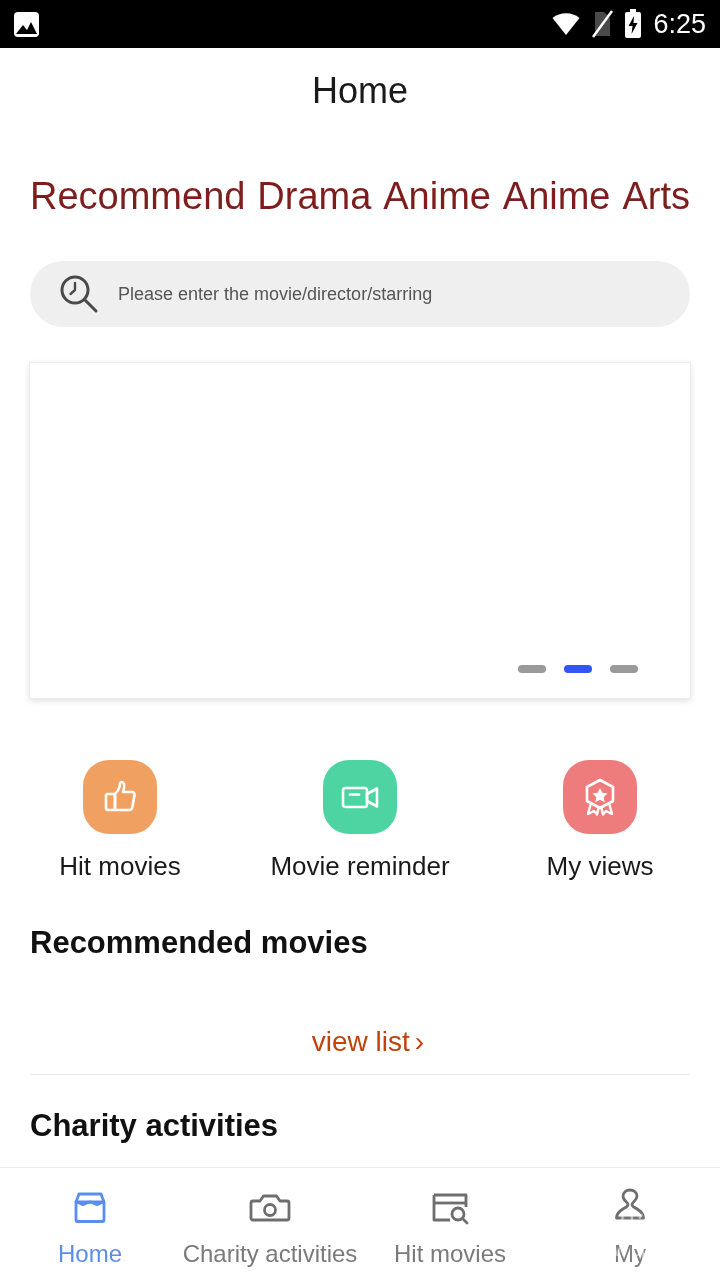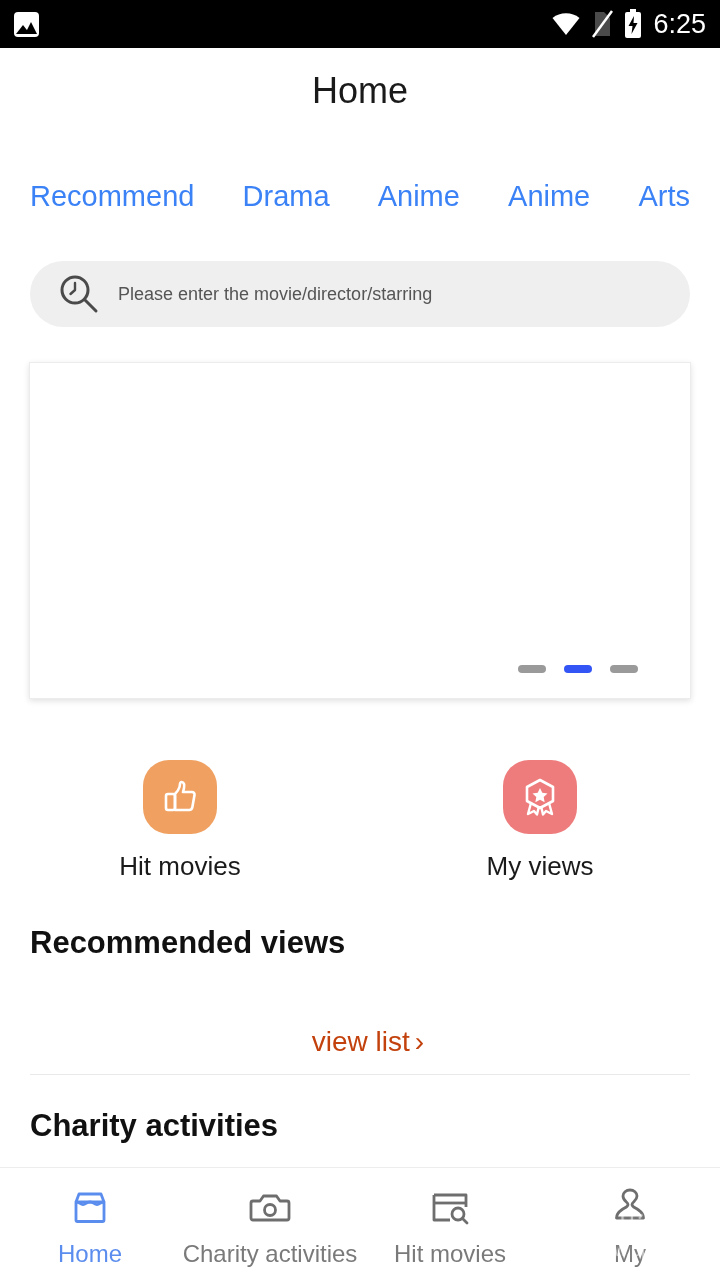--- a/index.html
+++ b/index.html
@@ -59,22 +59,22 @@
 
   
   .tab-bar {
     position: absolute; top: 168px; left: 0;
     width: 720px; height: 56px;
     display: flex; align-items: center;
     justify-content: space-between;
     padding: 0 30px;
   }
   .tab-item {
-    font-size: 29px;
-    color: #3b82f6;
+    font-size: 38px;
+    color: #7f1d1d;
     white-space: nowrap;
     cursor: pointer;
   }
 
   
   .search-wrap {
     position: absolute; top: 261px; left: 30px;
     width: 660px; height: 66px;
     background: #efefef;
     border-radius: 33px;
@@ -264,36 +264,46 @@
       <div class="sc-badge" style="background:#F0A162">
         <svg width="44" height="44" viewBox="0 0 44 44">
           <path d="M17 19 C17 19 20.5 15.5 21.5 12 C22.3 9 21.5 7 23.5 7 C26 7 26.7 9.5 26 13 C25.6 15 25 17 25 17 L34 17 C35.6 17 36.8 18.4 36.5 20 L34.4 32 C34.1 33.7 32.8 35 31.2 35 L17 35 Z" fill="none" stroke="#ffffff" stroke-width="2.6" stroke-linejoin="round"></path>
           <rect x="8" y="19" width="9" height="16" rx="2" fill="none" stroke="#ffffff" stroke-width="2.6"></rect>
         </svg>
       </div>
       <div class="sc-label">Hit movies</div>
     </div>
 
 
+    <div class="shortcut">
+      <div class="sc-badge" style="background:#4ED4A3">
+        <svg width="44" height="44" viewBox="0 0 44 44">
+          <rect x="5" y="13" width="24" height="19" rx="2.5" fill="none" stroke="#ffffff" stroke-width="2.6"></rect>
+          <path d="M29 19 L39 13.5 v18 L29 26 Z" fill="none" stroke="#ffffff" stroke-width="2.6" stroke-linejoin="round"></path>
+          <line x1="12" y1="19.5" x2="21" y2="19.5" stroke="#ffffff" stroke-width="2.6" stroke-linecap="round"></line>
+        </svg>
+      </div>
+      <div class="sc-label">Movie reminder</div>
+    </div>
 
     <div class="shortcut">
       <div class="sc-badge" style="background:#EE7C7C">
         <svg width="44" height="44" viewBox="0 0 44 44">
           <path d="M22 5 L35 12 v14 L22 33 L9 26 V12 Z" fill="none" stroke="#ffffff" stroke-width="2.6" stroke-linejoin="round"></path>
           <path d="M22 13 l2.3 4.8 l5.2 .7 l-3.8 3.6 .95 5.2 L22 24.8 l-4.65 2.5 .95 -5.2 L14.5 18.5 l5.2 -.7 Z" fill="#ffffff"></path>
           <path d="M13 28 L10 39 l6 -3 l3 3.5 L21 31" fill="none" stroke="#ffffff" stroke-width="2.4" stroke-linejoin="round"></path>
           <path d="M31 28 L34 39 l-6 -3 l-3 3.5 L23 31" fill="none" stroke="#ffffff" stroke-width="2.4" stroke-linejoin="round"></path>
         </svg>
       </div>
       <div class="sc-label">My views</div>
     </div>
 
   </div>
 
-  <div class="section-title" id="recommended-title">Recommended views</div>
+  <div class="section-title" id="recommended-title">Recommended movies</div>
 
   <div class="view-list">
     <span>view list</span><span class="chev">›</span>
   </div>
 
   <div class="divider"></div>
 
   <div class="section-title" id="charity-title">Charity activities</div>
 
   <div class="bottom-nav">

